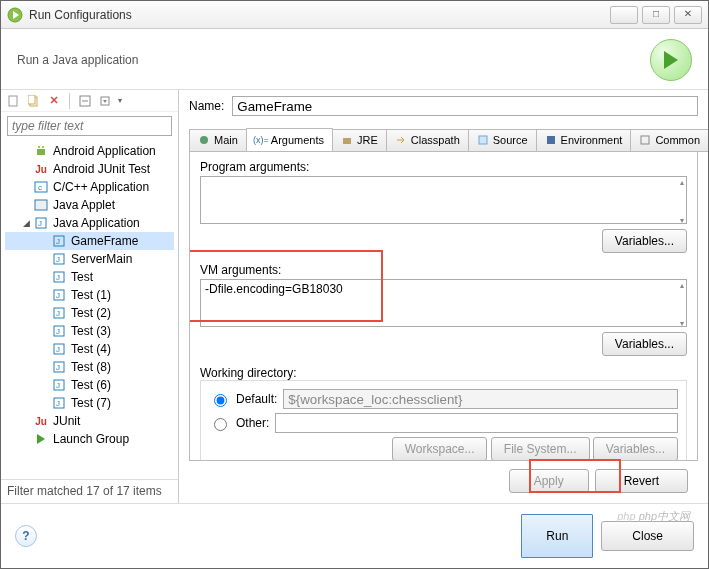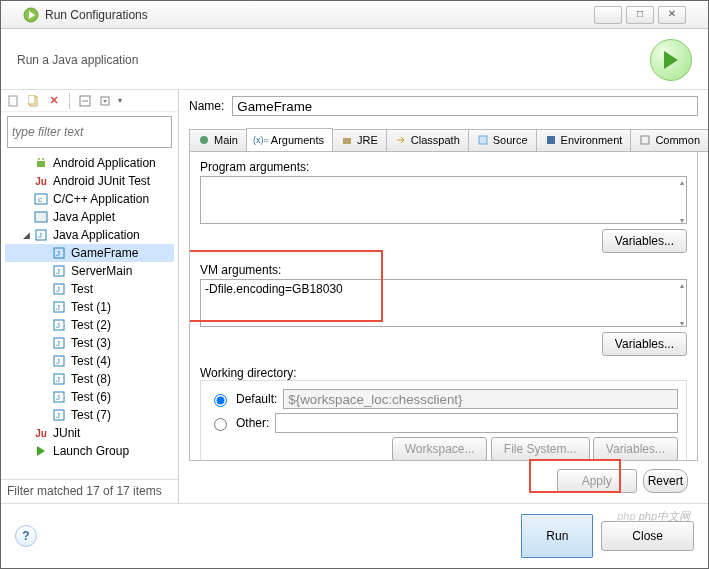--- a/index.html
+++ b/index.html
@@ -1,39 +1,39 @@
 <!DOCTYPE html>
 <html><head>
 <meta charset="utf-8">
 <style>
 * { box-sizing: border-box; font-family: "Segoe UI", Tahoma, sans-serif; }
 body { margin: 0; padding: 0; background: #fff; width: 709px; height: 569px; overflow: hidden; font-size: 12px; }
 
 .window { border: 1px solid #666; background: #fff; width: 709px; height: 569px; display: flex; flex-direction: column; }
 
-.titlebar { height: 28px; background: linear-gradient(#fdfdfd, #eee); border-bottom: 1px solid #ccc; display: flex; align-items: center; padding: 0 22px; }
+.titlebar { height: 28px; background: linear-gradient(#fdfdfd, #eee); border-bottom: 1px solid #ccc; display: flex; align-items: center; padding: 0 6px; }
 .titlebar .icon { width: 16px; height: 16px; margin-right: 6px; }
 .titlebar .title { flex: 1; color: #333; }
 .titlebar .btn { width: 28px; height: 18px; border: 1px solid #bbb; border-radius: 2px; margin-left: 4px; text-align: center; line-height: 14px; font-size: 10px; background: linear-gradient(#fff,#e8e8e8); color:#555;}
 
 .header { padding: 10px 16px 8px 16px; background: #fff; display: flex; align-items: center; }
 .header .txt { flex: 1; }
 .header h2 { margin: 0 0 4px 0; font-size: 13px; font-weight: bold; }
 .header .sub { color: #555; font-size: 12px; }
 .runcircle { width: 42px; height: 42px; border-radius: 50%; background: radial-gradient(circle at 30% 30%, #eafce0, #a5e68c); border: 1px solid #8cc86c; display: flex; align-items: center; justify-content: center; }
 
 .body { flex: 1; display: flex; border-top: 1px solid #ddd; overflow: hidden; }
 
 .left { width: 178px; border-right: 1px solid #ccc; display: flex; flex-direction: column; }
 .toolbar { height: 22px; padding: 2px 6px; border-bottom: 1px solid #eee; display: flex; align-items: center; gap: 6px; }
 .toolbar .sep2 { width:1px; height:16px; background:#ccc; margin:0 2px;}
 .tbicon { width:14px; height:14px; display:inline-flex; align-items:center; justify-content:center; font-size:11px; }
 
 .filter { margin: 4px 6px; }
-.filter input { width: 100%; height: 32px; border: 1px solid #aaa; padding: 1px 4px; font-size: 12px; font-style: italic; color: #888; }
+.filter input { width: 100%; height: 20px; border: 1px solid #aaa; padding: 1px 4px; font-size: 12px; font-style: italic; color: #888; }
 
 .tree { flex: 1; overflow: auto; padding: 2px 4px; }
 .tree .node { display: flex; align-items: center; height: 18px; padding-left: 4px; white-space: nowrap; cursor: default; }
 .tree .node.level1 { padding-left: 18px; }
 .tree .node.level2 { padding-left: 36px; }
 .tree .node.selected { background: #cfe5ff; }
 .tree .nicon { width: 16px; height: 16px; margin-right: 4px; display:inline-flex; align-items:center; justify-content:center; font-size:10px;}
 .tree .expander { width:10px; color:#888; font-size:9px; }
 
 .status { height: 24px; border-top: 1px solid #ddd; padding: 4px 6px; color: #555; }
@@ -411,21 +411,21 @@
             </div>
           </div>
         </div>
 
         <div class="red1" style="left:-2px; top:98px; width:195px; height:72px;"></div>
       </div>
 
       <div class="footer-buttons" style="position:relative;">
         <div class="red1" style="left:340px; top:-2px; width:92px; height:34px;"></div>
         <button class="winbtn" disabled="" style="padding:0 24px;">Apply</button>
-        <button class="winbtn" style="padding:0 4px;border-radius:10px;">Revert</button>
+        <button class="winbtn" style="padding:0 28px;">Revert</button>
       </div>
     </div>
   </div>
 
   <div class="dialog-buttons" style="position:relative;">
     <div class="help">?</div>
     <div class="spacer"></div>
     <button class="primarybtn">Run</button>
     <span style="width:8px;"></span>
     <button class="winbtn" style="padding:0 30px;height:30px;">Close</button>

